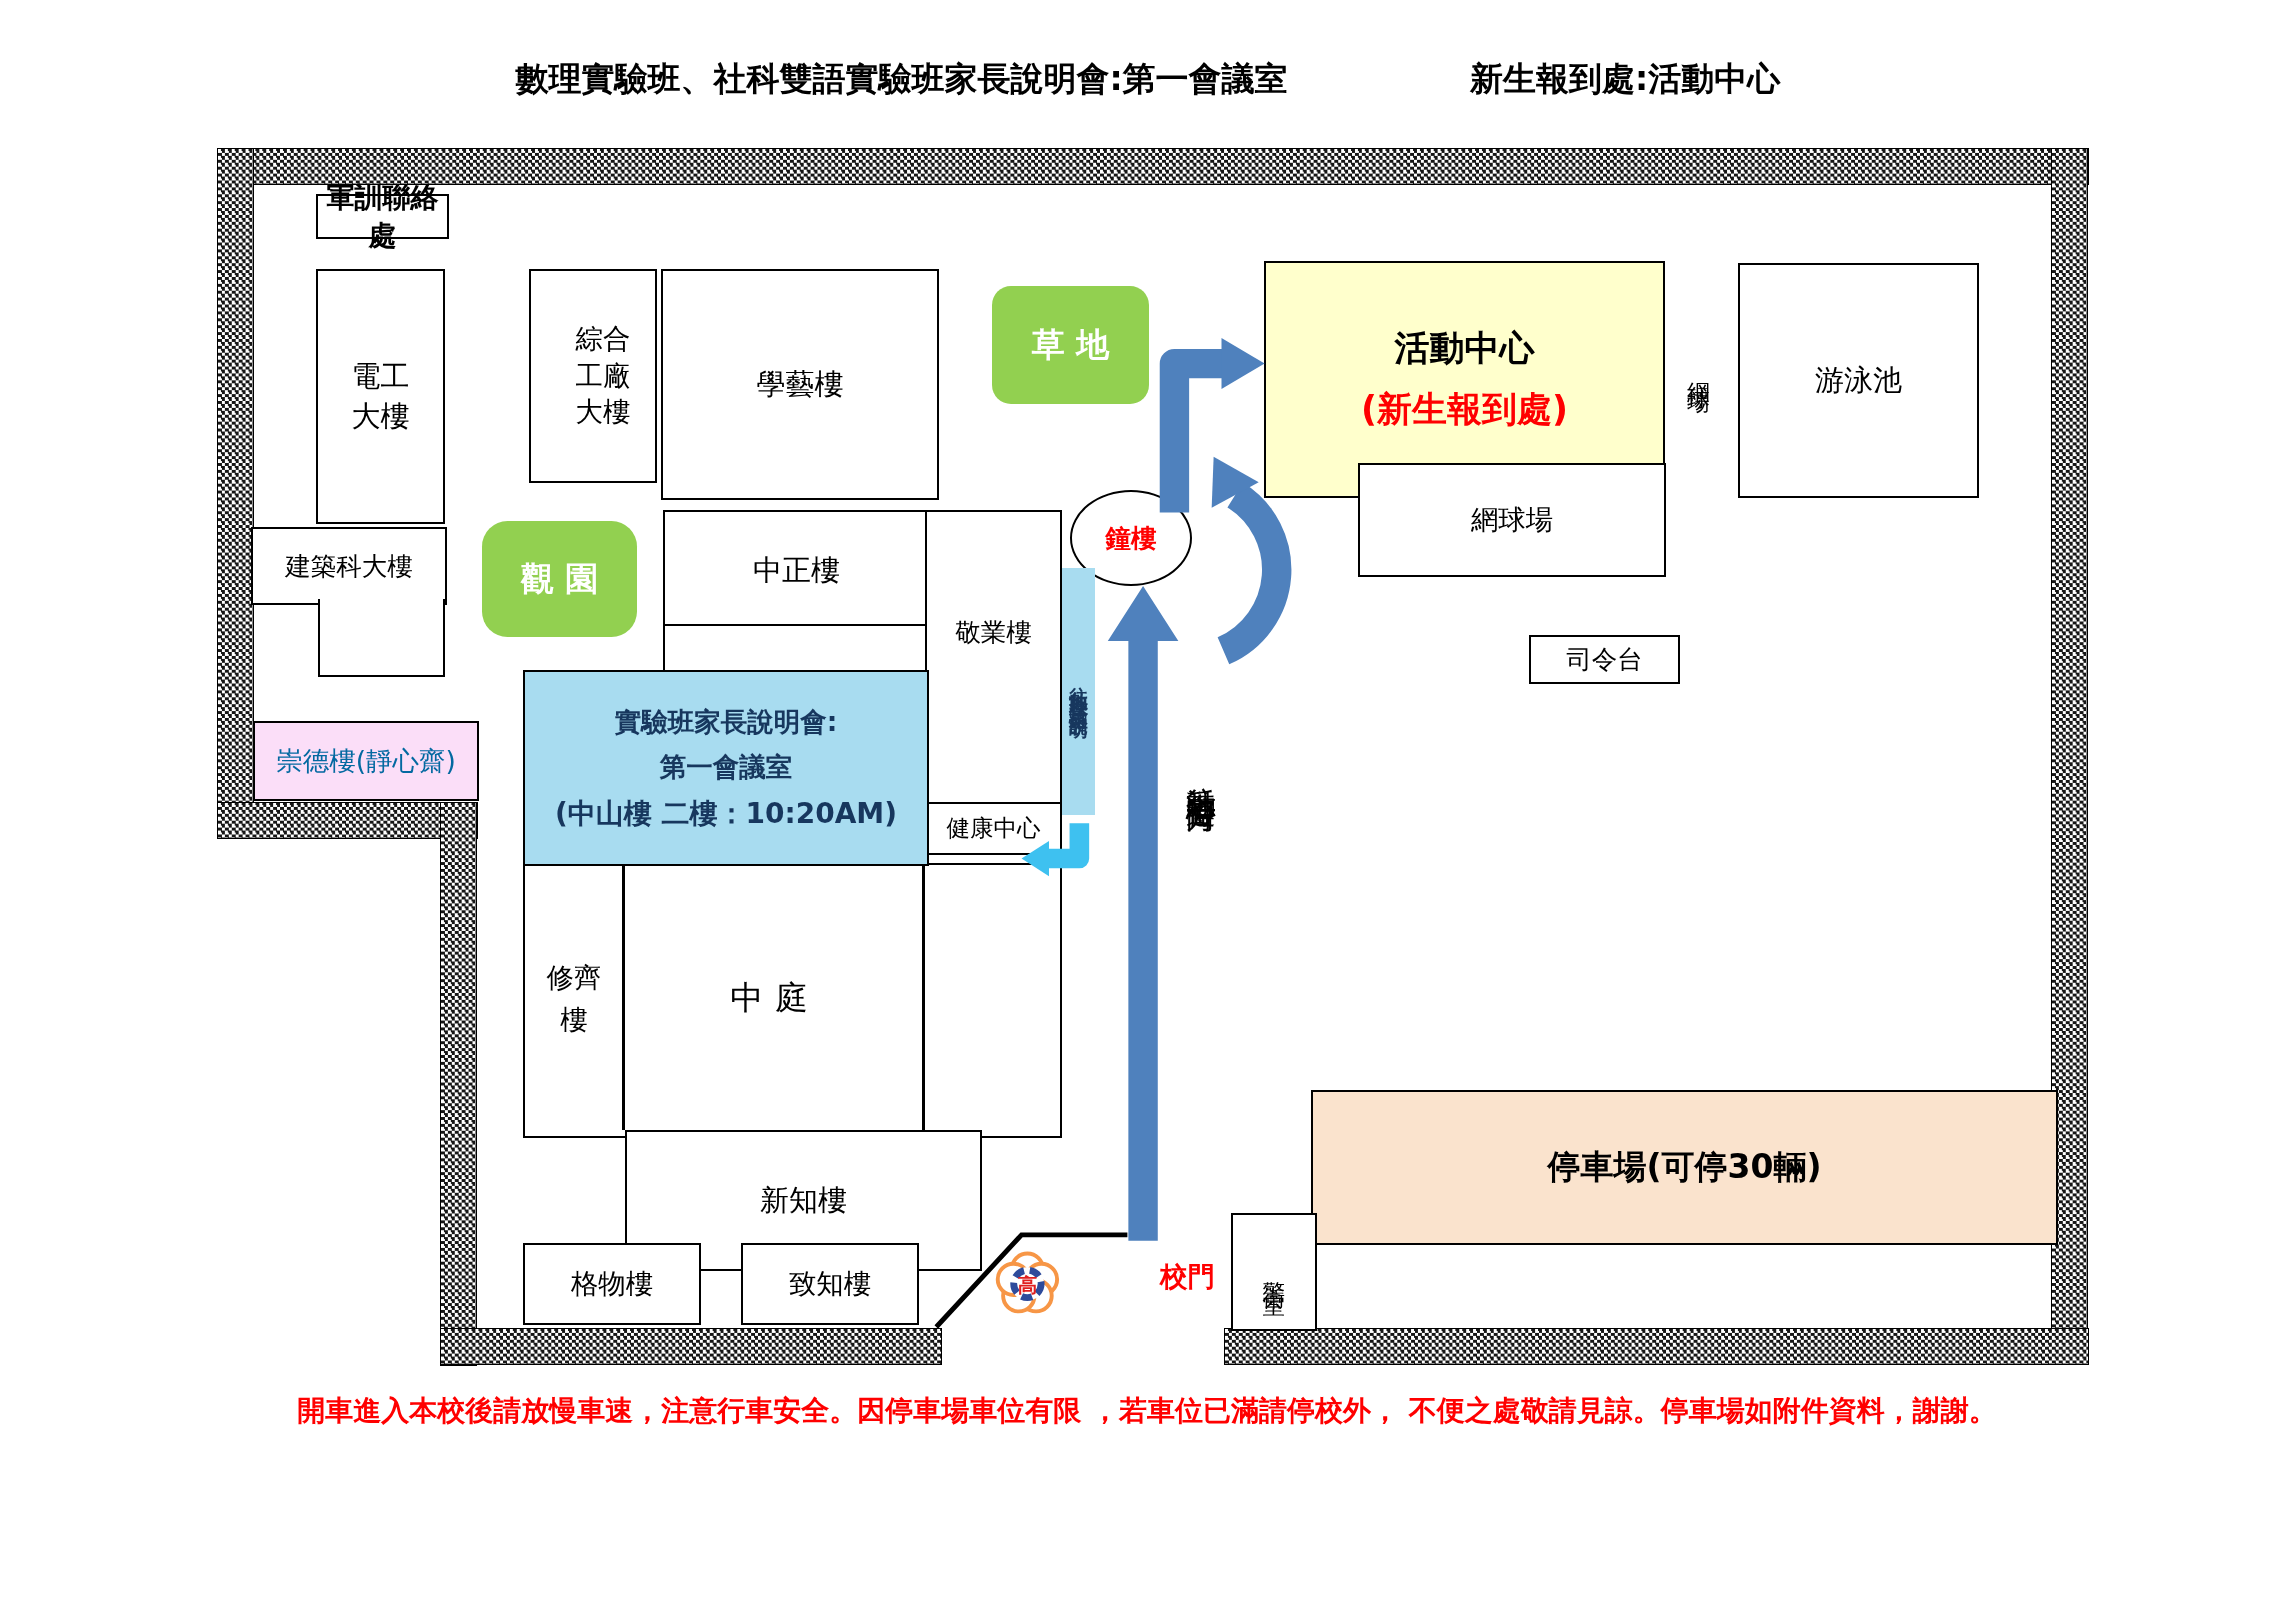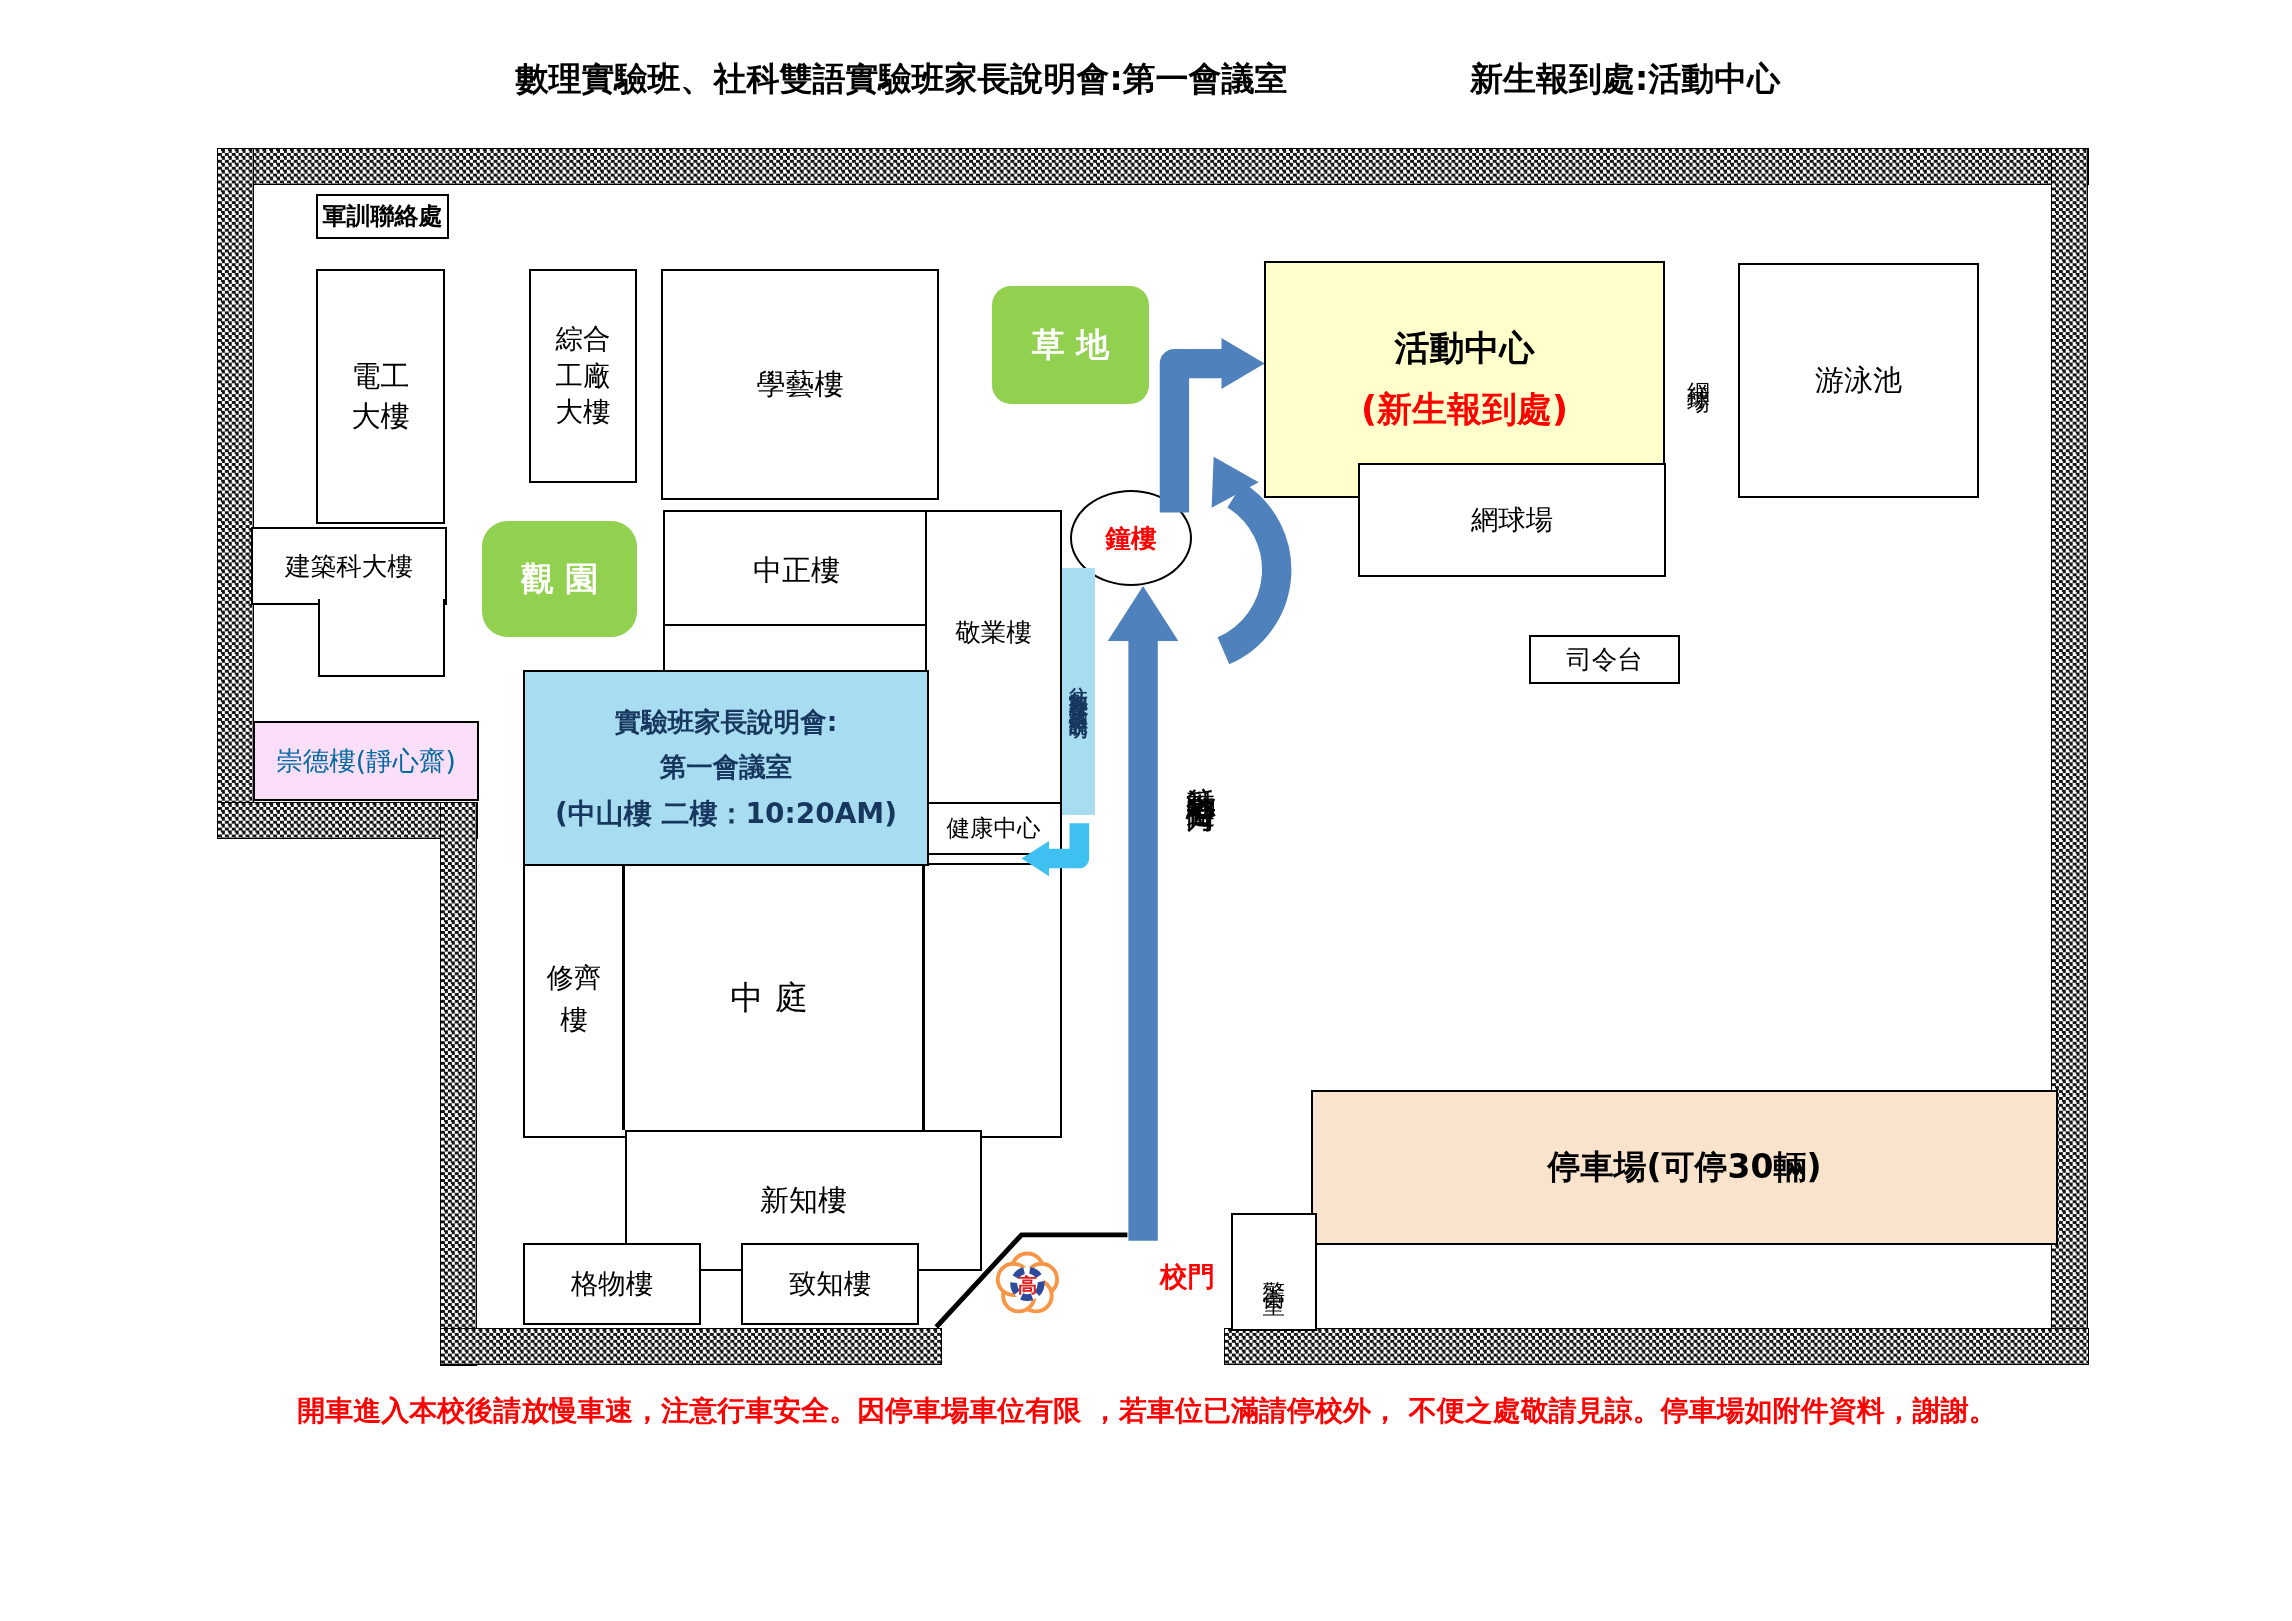--- a/index.html
+++ b/index.html
@@ -32,26 +32,26 @@
   <div class="title" style="left:1470px;top:57px;">新生報到處:活動中心</div>
 
   <div class="wall" style="left:218px;top:149px;width:1870px;height:35px;"></div>
   <div class="wall" style="left:2052px;top:149px;width:35px;height:1215px;"></div>
   <div class="wall" style="left:218px;top:149px;width:35px;height:689px;"></div>
   <div class="wall" style="left:218px;top:803px;width:259px;height:35px;"></div>
   <div class="wall" style="left:441px;top:803px;width:35px;height:562px;"></div>
   <div class="wall" style="left:441px;top:1329px;width:500px;height:35px;"></div>
   <div class="wall" style="left:1225px;top:1329px;width:863px;height:35px;"></div>
 
-  <div class="box z1" style="left:316px;top:194px;width:129px;height:41px;font-size:24px;font-weight:bold;border-width:2px;">軍訓聯絡處</div>
+  <div class="box z1" style="left:316px;top:194px;width:129px;height:41px;font-size:28px;font-weight:bold;border-width:2px;">軍訓聯絡處</div>
 
   <div class="box z1" style="left:316px;top:269px;width:125px;height:251px;font-size:29px;">電工
 大樓</div>
 
-  <div class="box z1" style="left:529px;top:269px;width:104px;height:210px;font-size:27.4px;">綜合
+  <div class="box z1" style="left:529px;top:269px;width:104px;height:210px;font-size:27.4px;padding-left:20px;">綜合
 工廠
 大樓</div>
 
   <div class="box z1" style="left:661px;top:269px;width:274px;height:227px;font-size:29px;">學藝樓</div>
 
   <div class="box green z1" style="left:992px;top:286px;width:157px;height:118px;font-size:33px;border-radius:19px;">草 地</div>
 
   <div class="box yellow z1" style="left:1264px;top:261px;width:397px;height:233px;flex-direction:column;">
     <div style="font-size:35px;font-weight:bold;">活動中心</div>
     <div style="font-size:35px;font-weight:bold;color:#FF0000;margin-top:13.7px;">(新生報到處)</div>

